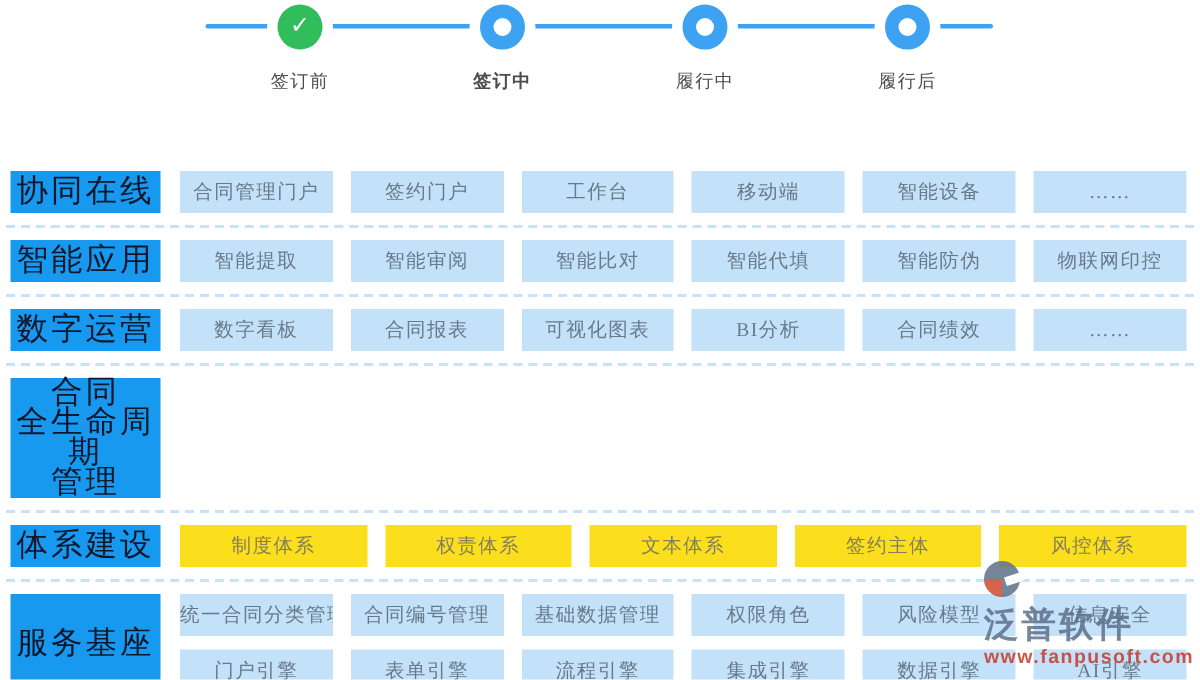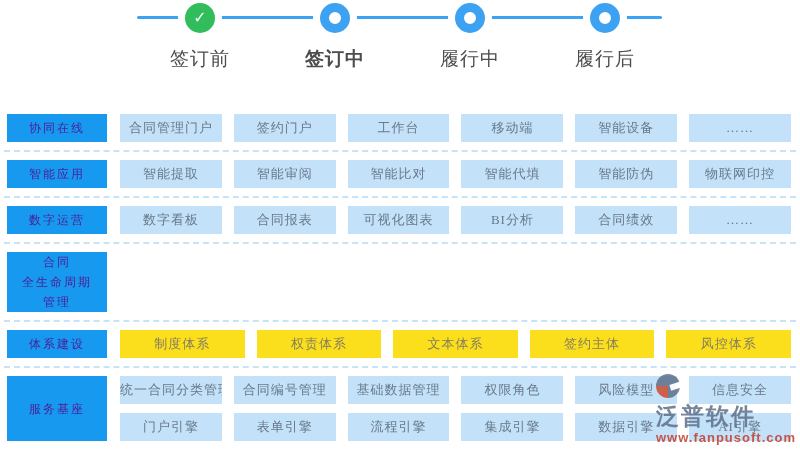--- a/index.html
+++ b/index.html
@@ -23,27 +23,27 @@
   
   .timeline{position:relative;height:70px;}
   .tl-line{position:absolute;left:137px;top:16px;width:525px;height:3px;
     background:var(--timeline-blue);border-radius:2px;}
   .tl-node{position:absolute;top:3px;width:30px;height:30px;border-radius:50%;
     box-shadow:0 0 0 7px #ffffff;text-align:center;}
   .tl-node.done{background:var(--done-green);color:#fff;font-size:16px;
     font-weight:bold;line-height:30px;}
   .tl-node.todo{background:#fff;border:9px solid var(--timeline-blue);}
   .tl-label{position:absolute;top:46px;width:90px;text-align:center;
-    font-size:19px;color:var(--phase-label);letter-spacing:1px;}
+    font-size:12px;color:var(--phase-label);letter-spacing:1px;}
 
   
   .grid{margin-top:36px;}
   .section{display:flex;align-items:stretch;margin:0 4px;padding:8px 3px;}
   .section + .section{border-top:2px dashed var(--dashed-line);}
-  .cat{width:100px;background:var(--accent-blue);color:#4c1d95;font-size:12px;
+  .cat{width:100px;background:var(--accent-blue);color:#0f172a;font-size:21px;
     letter-spacing:2px;display:flex;align-items:center;justify-content:center;
     text-align:center;white-space:pre-line;line-height:20px;flex:none;}
   .rows{flex:1;margin-left:13px;margin-right:2px;display:flex;
     flex-direction:column;gap:9px;font-family:Liberation Serif, serif;}
   .btn-row{display:flex;gap:12px;}
   .fbtn{flex:1;height:28px;line-height:28px;text-align:center;font-size:13px;
     letter-spacing:1px;white-space:nowrap;overflow:hidden;}
   .fbtn.blue{background:var(--light-blue-bg);color:var(--light-blue-text);}
   .fbtn.yellow{background:var(--yellow-bg);color:var(--yellow-text);}
 

